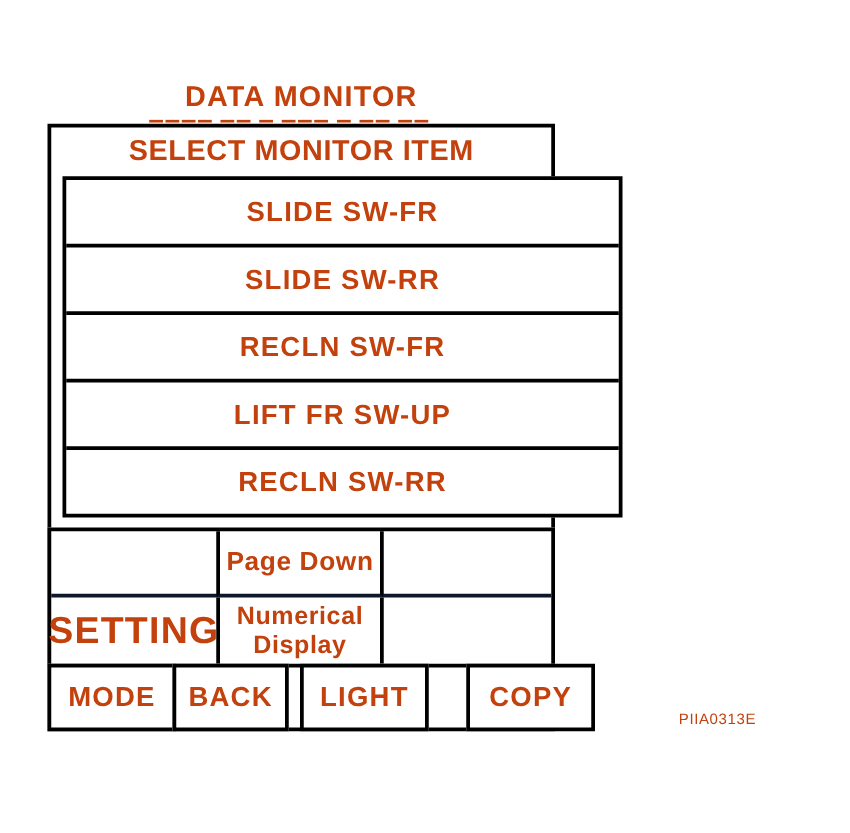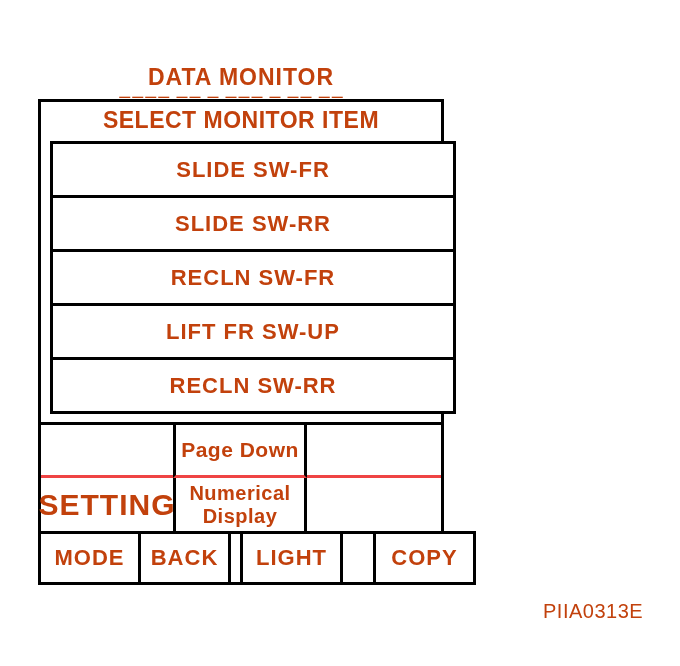--- a/index.html
+++ b/index.html
@@ -48,21 +48,21 @@
     left: 38px; top: 107px; width: 406px;
     text-align: center;
     font-size: 23px;
     font-weight: bold;
     letter-spacing: 0.5px;
     white-space: nowrap;
   }
 
   .item-list {
     position: absolute;
-    left: 50px; top: 141px; width: 406px; height: 273px;
+    left: 50px; top: 141px; width: 448px; height: 273px;
     border: 3px solid #000;
     box-sizing: border-box;
     display: flex;
     flex-direction: column;
     background: #fff;
   }
   .item-row {
     flex: 1;
     display: flex;
     align-items: center;
@@ -86,21 +86,21 @@
   }
   .mid-cell {
     display: flex;
     align-items: center;
     justify-content: center;
     box-sizing: border-box;
     font-weight: bold;
     text-align: center;
   }
   .mid-cell.col2 { border-left: 3px solid #000; border-right: 3px solid #000; }
-  .mid-cell.row1 { border-bottom: 3px solid #ef4444; }
+  .mid-cell.row1 { border-bottom: 3px solid #0f172a; }
   .page-down-label { font-size: 21px; letter-spacing: 0.5px; white-space: nowrap; }
   .setting-label { font-size: 30px; letter-spacing: 1px; white-space: nowrap; }
   .numdisp-label { font-size: 20px; line-height: 23px; letter-spacing: 0.5px; }
   .numdisp-label span { display: block; }
 
   .fkey {
     position: absolute;
     top: 531px; height: 54px;
     border: 3px solid #000;
     box-sizing: border-box;
@@ -113,22 +113,22 @@
     background: #fff;
     white-space: nowrap;
   }
   .fkey-mode  { left: 38px;  width: 103px; }
   .fkey-back  { left: 138px; width: 93px;  }
   .fkey-light { left: 240px; width: 103px; }
   .fkey-copy  { left: 341px; width: 103px; margin-left: 32px; }
 
   .figure-code {
     position: absolute;
-    left: 543px; top: 600px;
-    font-size: 20px;
+    left: 543px; top: 568px;
+    font-size: 12px;
     letter-spacing: 0.5px;
     white-space: nowrap;
   }
 </style>
 </head>
 <body>
 
 <div class="canvas">
 
   <div class="screen-title">DATA MONITOR</div>

